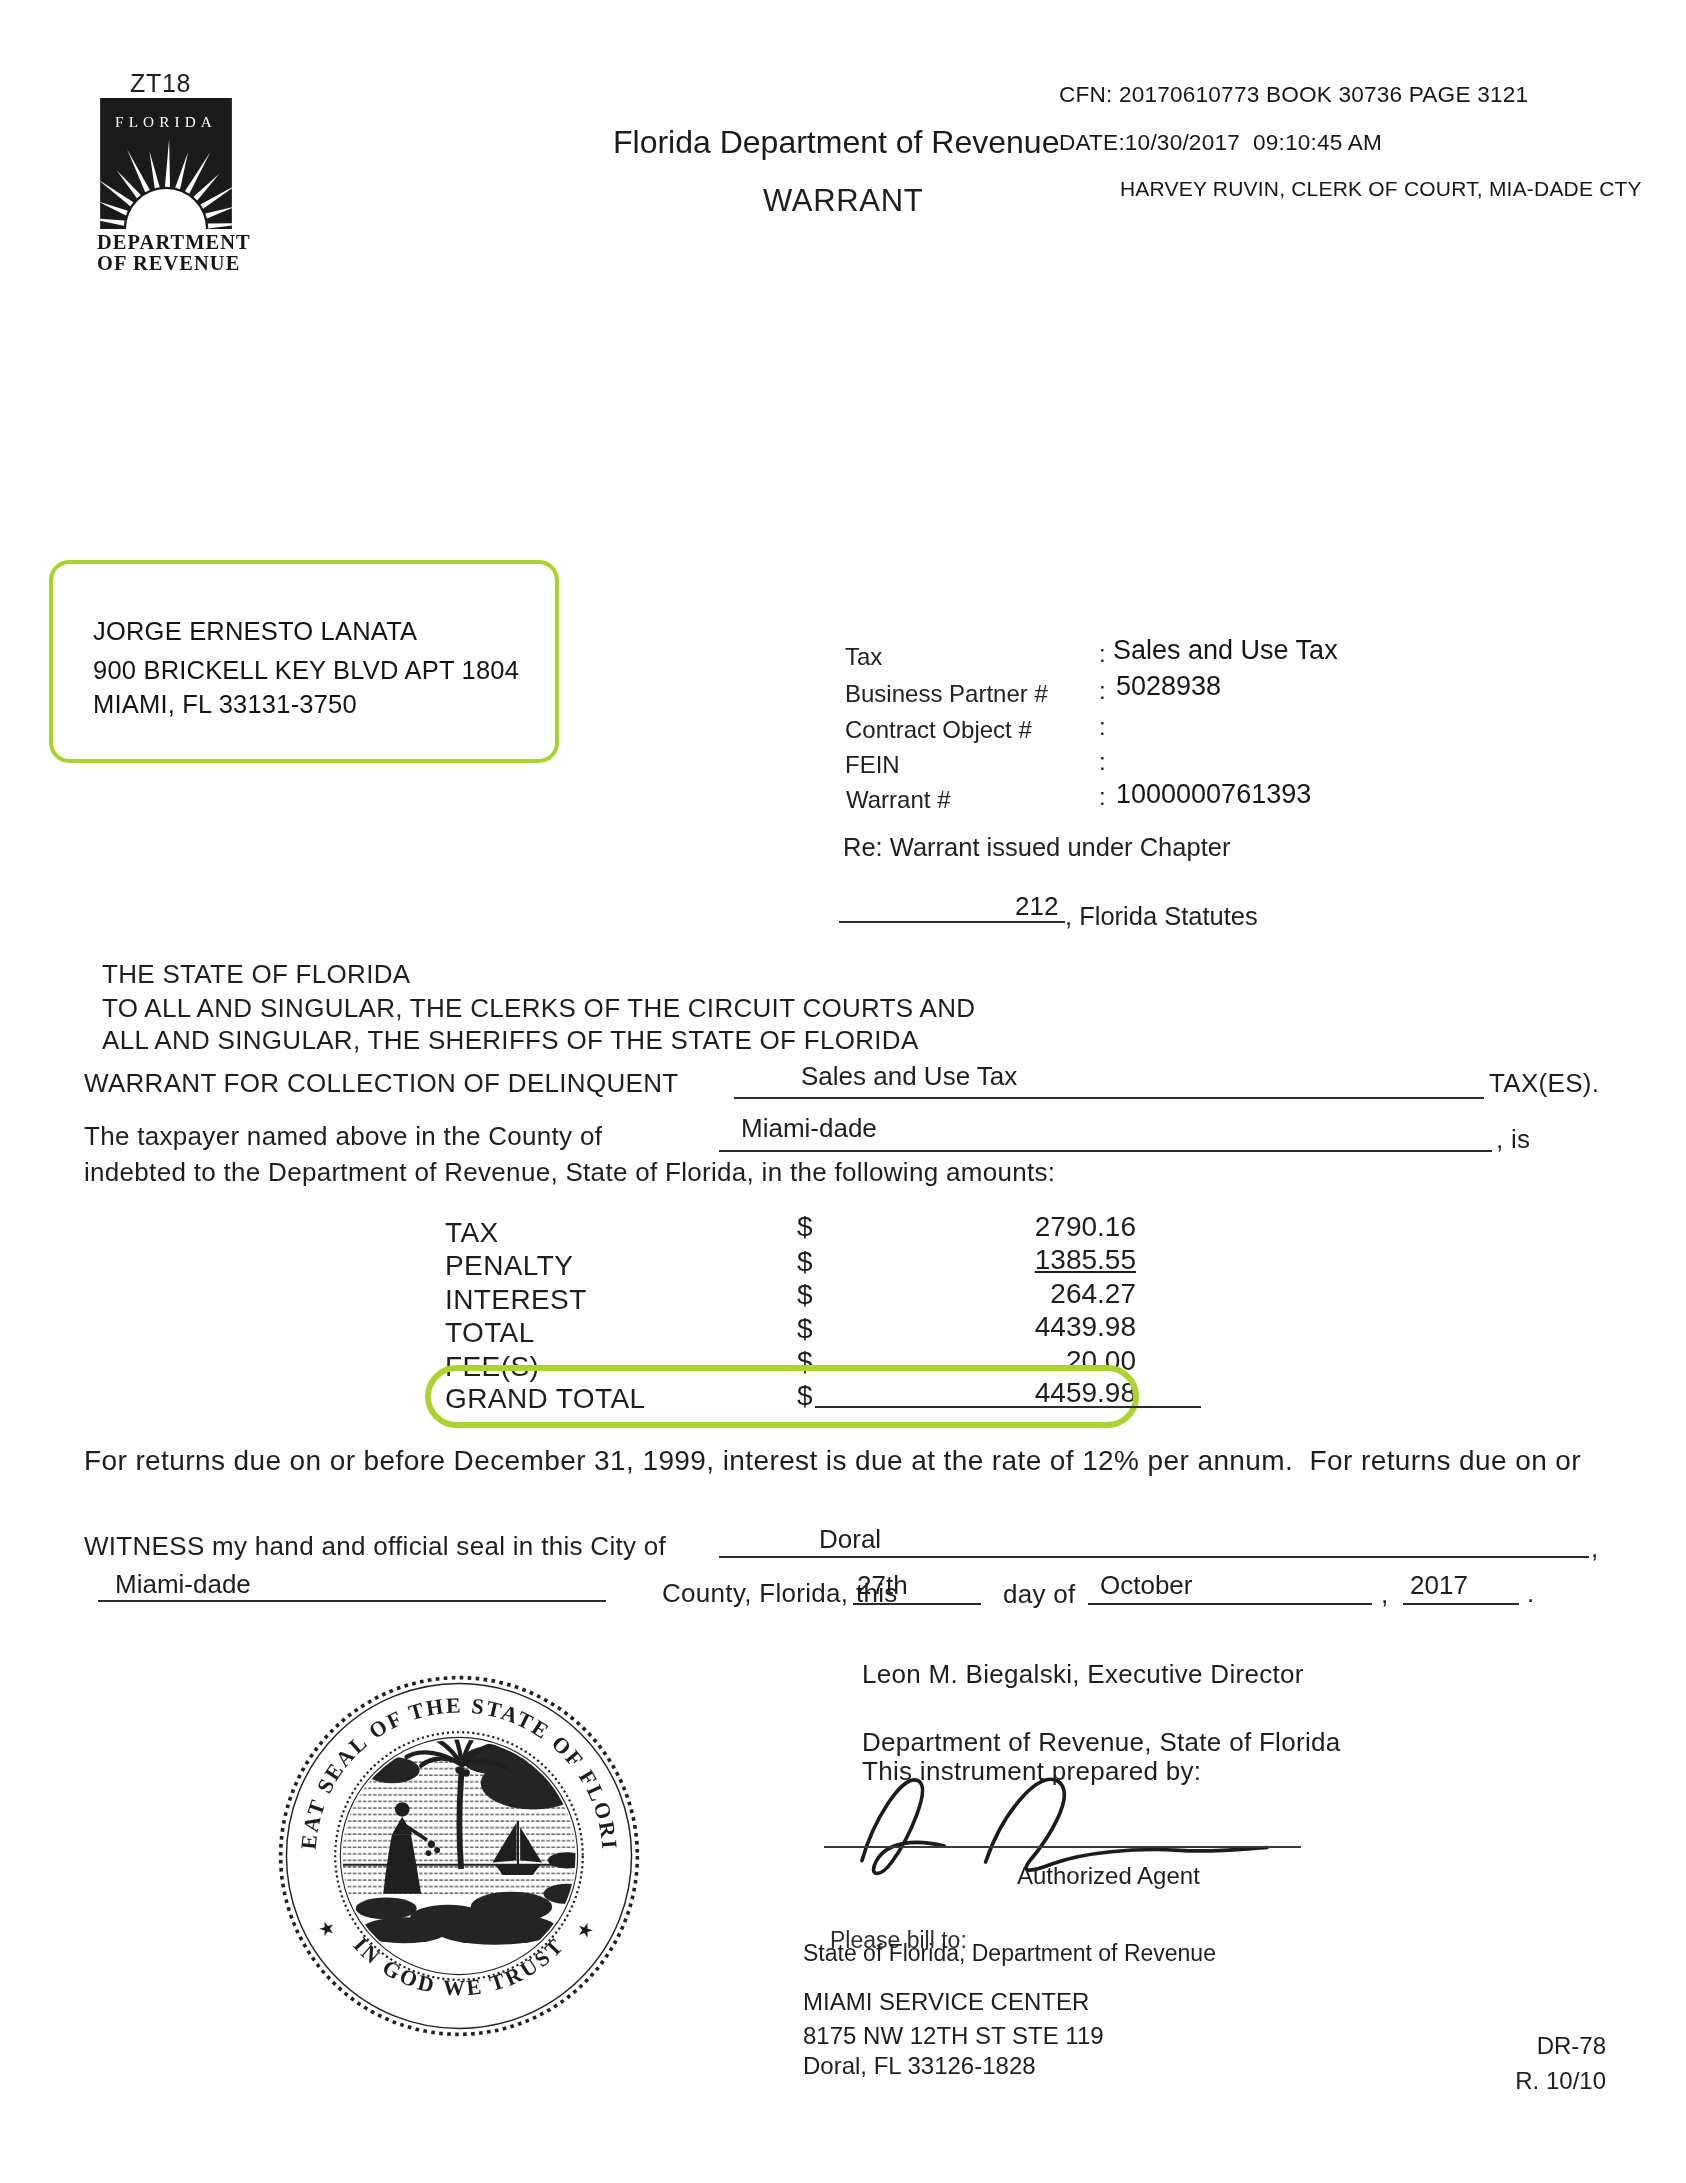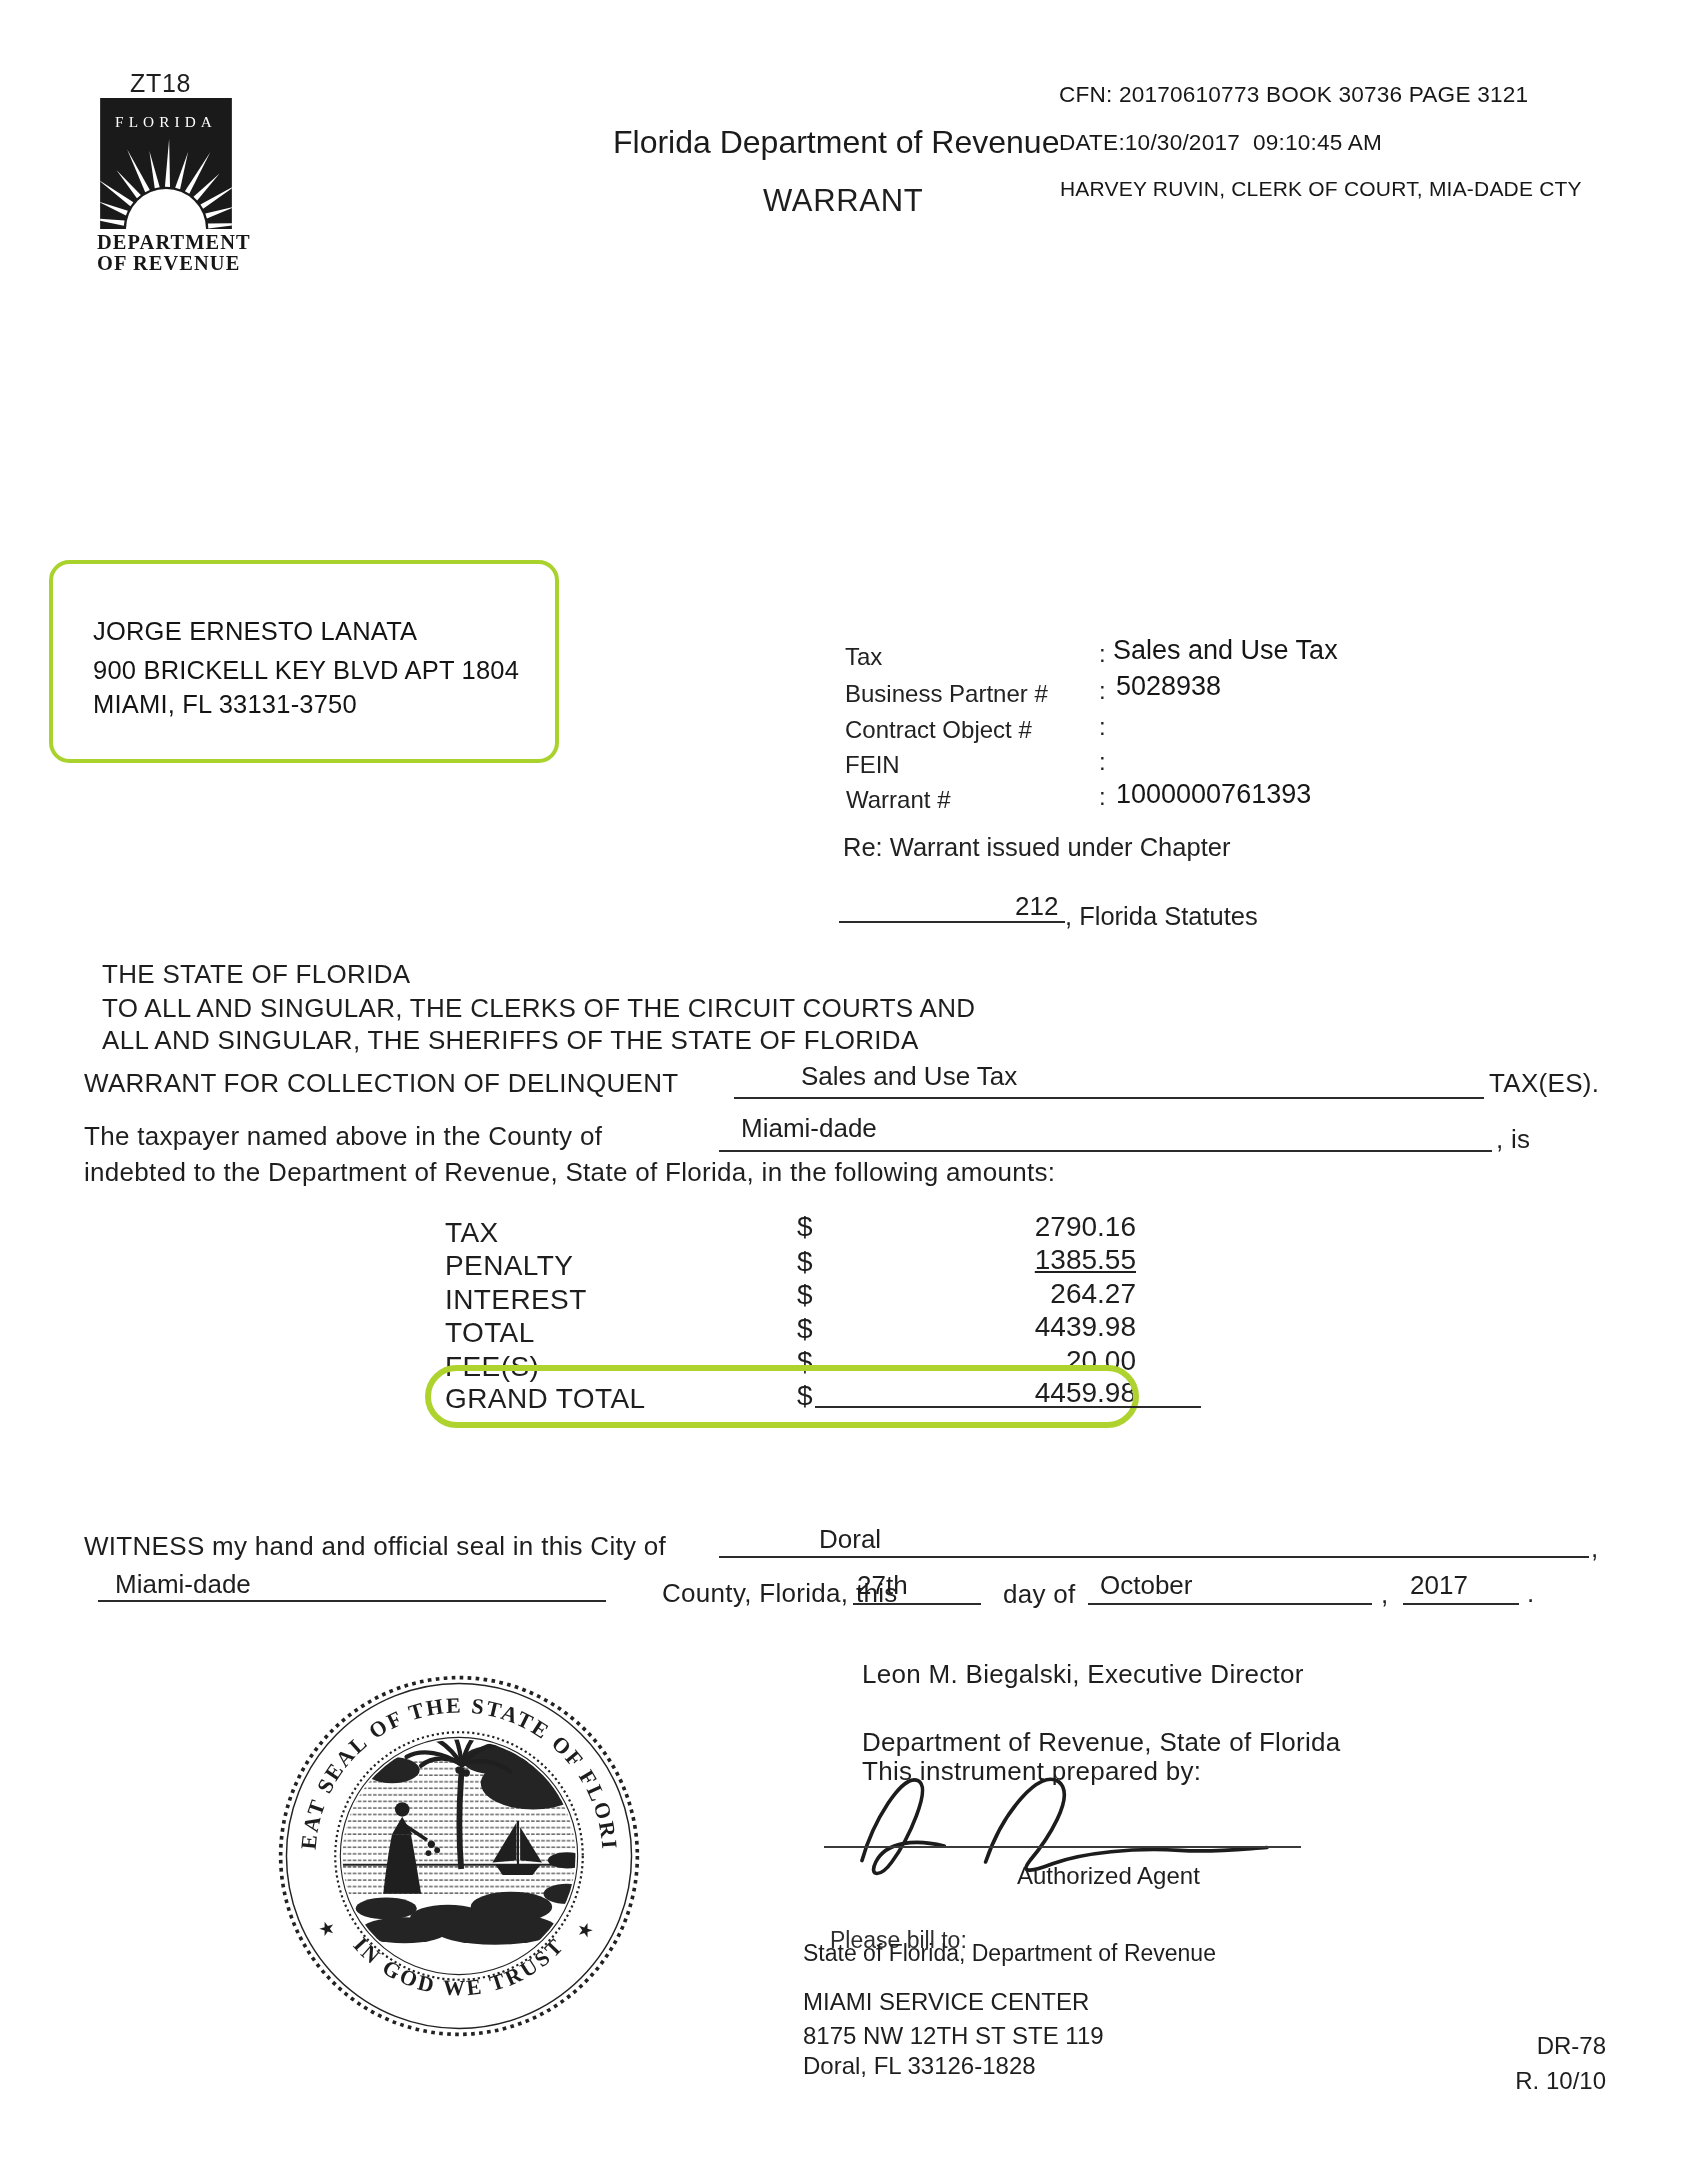--- a/index.html
+++ b/index.html
@@ -37,21 +37,21 @@
   }
   .sig-wrap{position:absolute;left:822px;top:1760px;width:509px;height:124px;}
 </style>
 </head>
 <body>
 
 <div class="page">
 
   <div class="abs stamp" style="left:1059px;top:82px;">CFN: 20170610773 BOOK 30736 PAGE 3121</div>
   <div class="abs stamp" style="left:1059px;top:130px;">DATE:10/30/2017  09:10:45 AM</div>
-  <div class="abs stamp" style="left:1060px;top:177px;font-size:21px;text-align:right;">HARVEY RUVIN, CLERK OF COURT, MIA-DADE CTY</div>
+  <div class="abs stamp" style="left:1120px;top:177px;font-size:21px;text-align:right;">HARVEY RUVIN, CLERK OF COURT, MIA-DADE CTY</div>
 
   <div class="abs" style="left:130px;top:69px;font-size:25px;letter-spacing:0.7px;">ZT18</div>
   <div class="abs doc-title" style="left:613px;top:124px;">Florida Department of Revenue</div>
   <div class="abs" style="left:763px;top:183px;font-size:31px;letter-spacing:0.7px;">WARRANT</div>
 
   <div class="logo-wrap">
     <svg width="132" height="131" viewBox="0 0 181 180">
       <defs>
           <clipPath id="logoclip">
             <rect x="0" y="0" width="181" height="180"></rect>
@@ -142,20 +142,21 @@
   <div class="abs amount-val" style="left:918px;top:1211px;width:218px;">2790.16</div>
   <div class="abs amount-val" style="left:918px;top:1244px;width:218px;text-decoration:underline;">1385.55</div>
   <div class="abs amount-val" style="left:918px;top:1278px;width:218px;">264.27</div>
   <div class="abs amount-val" style="left:918px;top:1311px;width:218px;">4439.98</div>
   <div class="abs amount-val" style="left:918px;top:1345px;width:218px;">20.00</div>
   <div class="abs amount-val" style="left:918px;top:1377px;width:218px;">4459.98</div>
 
   <div class="grand-oval"></div>
   <div class="rule" style="left:815px;top:1406px;width:386px;"></div>
 
+  <div class="abs para" style="left:84px;top:1445px;">For returns due on or before December 31, 1999, interest is due at the rate of 12% per annum.  For returns due on or</div>
 
   <div class="abs body-line" style="left:84px;top:1531px;">WITNESS my hand and official seal in this City of</div>
   <div class="abs blank-val" style="left:819px;top:1524px;">Doral</div>
   <div class="rule" style="left:719px;top:1556px;width:870px;"></div>
   <div class="abs body-line" style="left:1591px;top:1533px;">,</div>
 
   <div class="abs blank-val" style="left:115px;top:1569px;">Miami-dade</div>
   <div class="rule" style="left:98px;top:1600px;width:508px;"></div>
   <div class="abs body-line" style="left:615px;top:1578px;margin-left:47px;">County, Florida, this</div>
   <div class="abs blank-val" style="left:857px;top:1570px;">27th</div>

